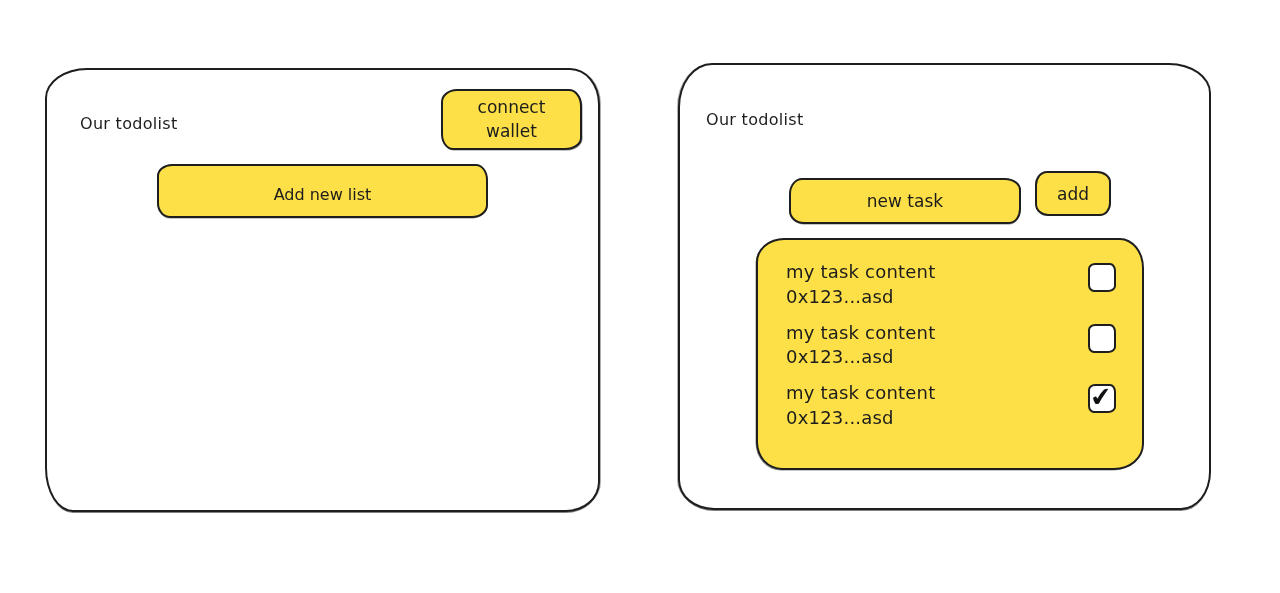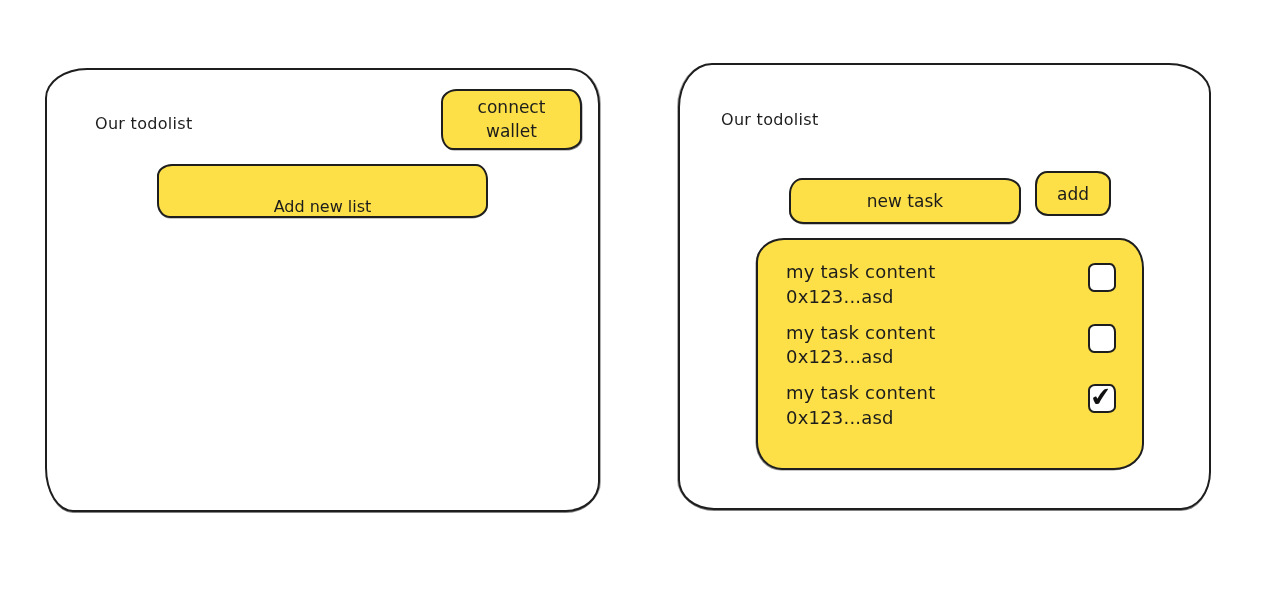--- a/index.html
+++ b/index.html
@@ -25,21 +25,20 @@
   .panel.right {
     left: 678px; top: 63px; width: 533px; height: 447px;
     border-radius: 34px 42px 30px 36px / 44px 30px 38px 30px;
     box-shadow: 0 2px 0 -1px rgba(30,30,30,.55), -2px 0 0 -1px rgba(30,30,30,.35);
   }
   .panel-title {
     position: absolute;
     font-size: 16px;
     letter-spacing: 0.3px;
     white-space: nowrap;
-    margin-left: 15px;
   }
   .panel.left .panel-title { left: 33px; top: 44px; }
   .panel.right .panel-title { left: 26px; top: 45px; }
 
   .sketch-box {
     position: absolute;
     border: 2px solid #1e1e1e;
     background: #fde047;
     display: flex;
     align-items: center;
@@ -50,21 +49,21 @@
     left: 394px; top: 19px; width: 141px; height: 61px;
     border-radius: 16px 13px 17px 12px / 13px 17px 12px 16px;
     font-size: 17px;
     line-height: 1.4;
     padding: 0 18px;
     box-shadow: 1px 1px 0 -0.5px rgba(30,30,30,.5);
   }
   .add-new-list-box {
     left: 110px; top: 94px; width: 331px; height: 54px;
     border-radius: 15px 12px 16px 13px / 12px 16px 13px 15px;
-    align-items: flex-end;
+    align-items: center;
     padding-top: 7px;
     font-size: 16px;
     box-shadow: 0 1px 0 -0.5px rgba(30,30,30,.5);
   }
   .wallet-address-btn {
     left: 391px; top: 24px; width: 137px; height: 55px;
     border-radius: 14px 17px 13px 16px / 17px 13px 16px 14px;
     font-size: 17px;
     box-shadow: -1px 1px 0 -0.5px rgba(30,30,30,.5);
   }

